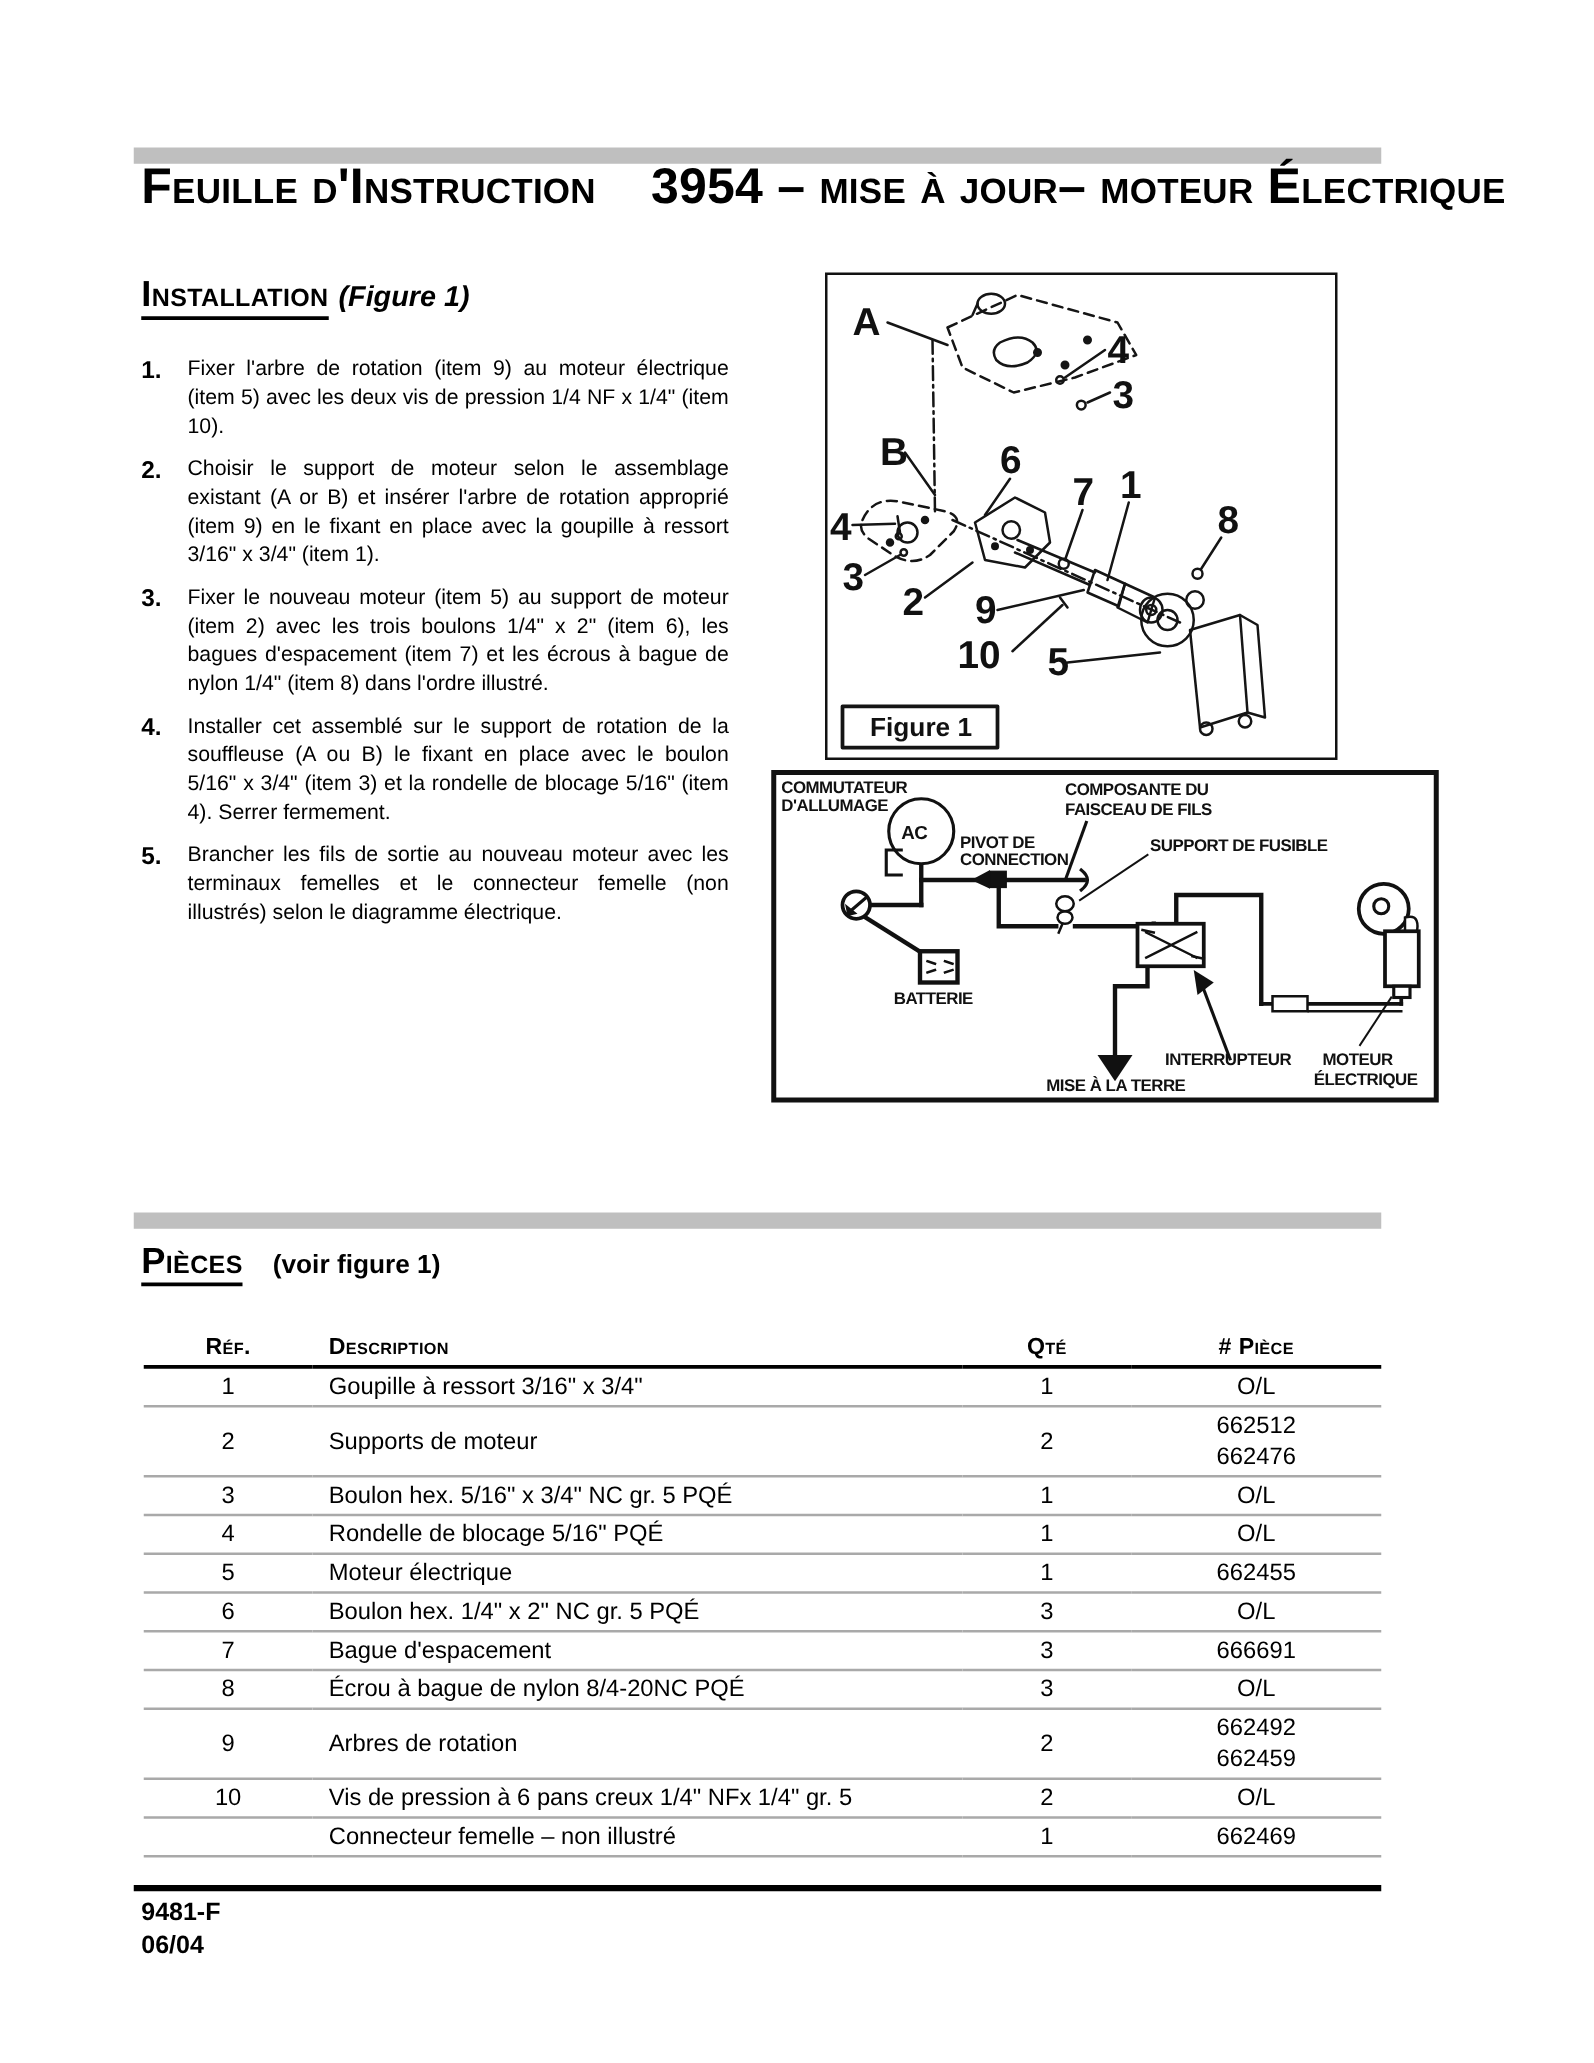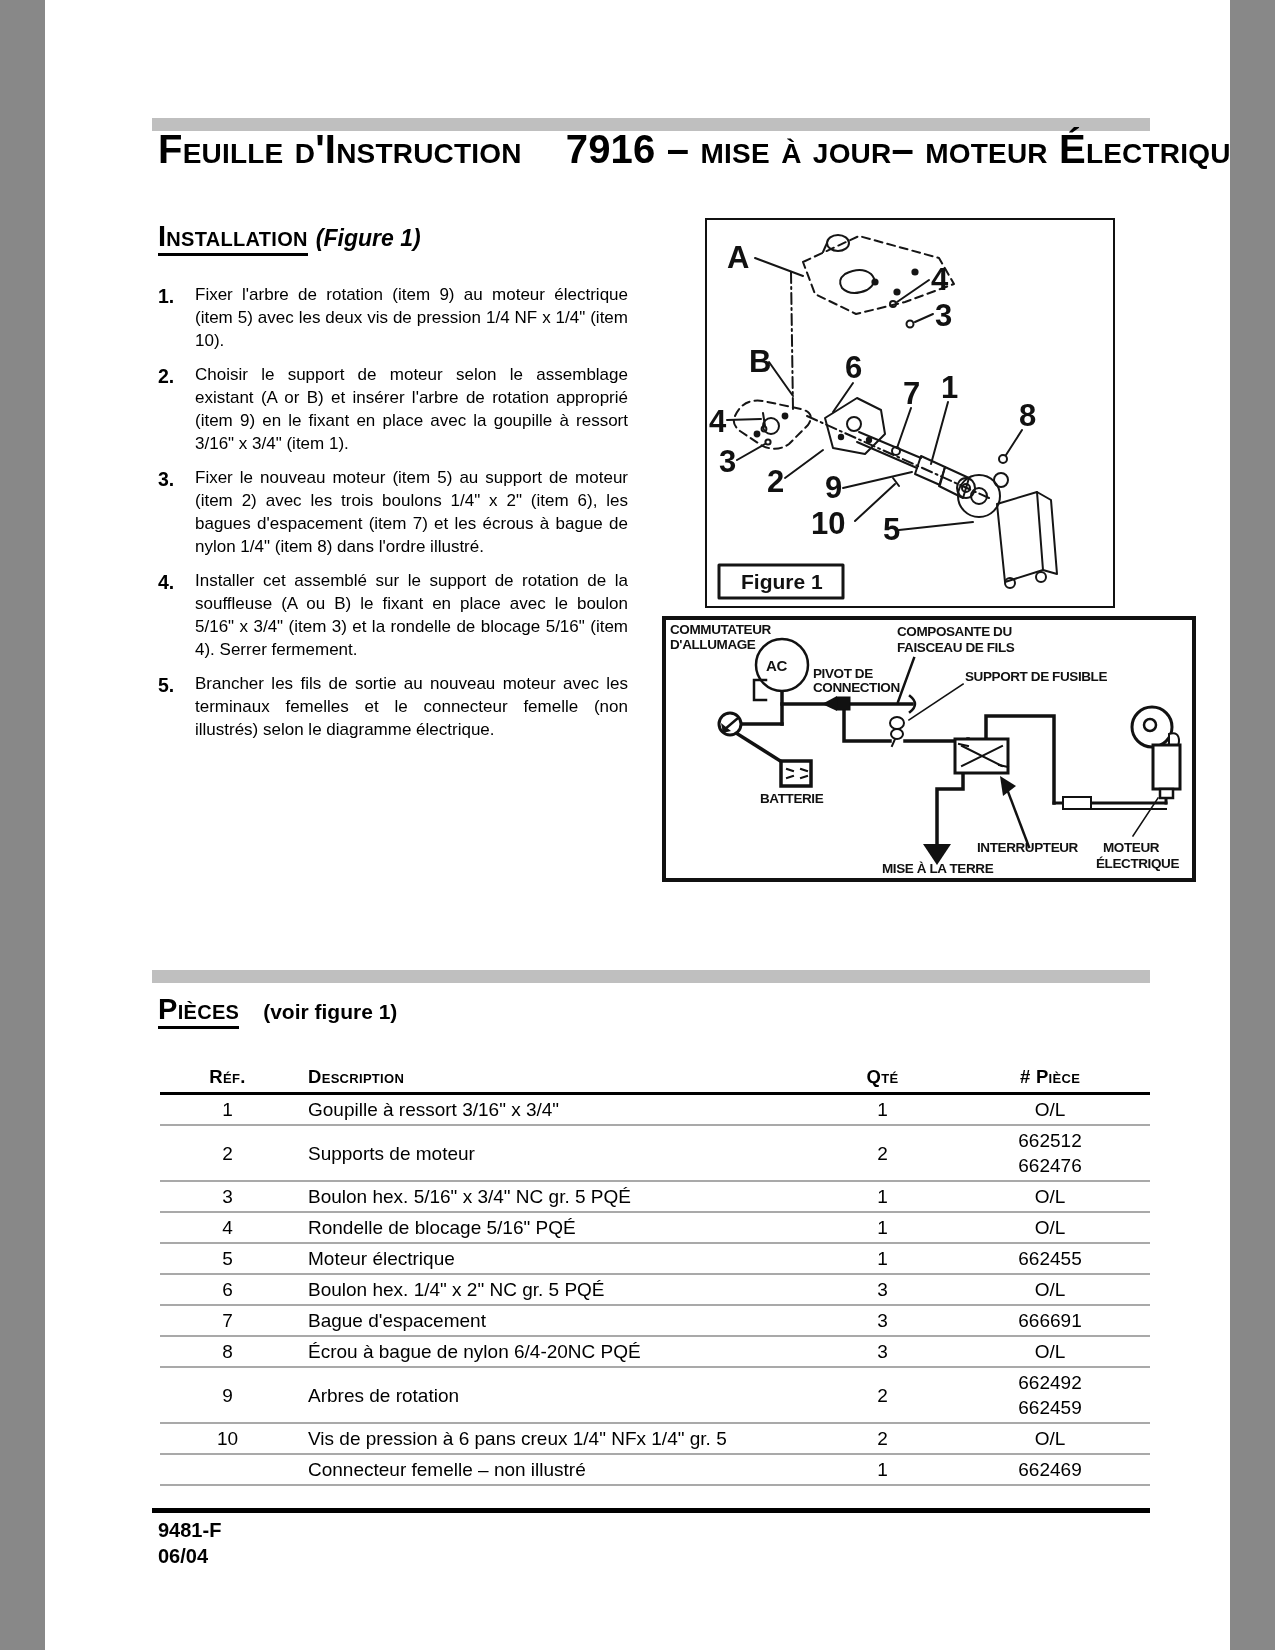--- a/index.html
+++ b/index.html
@@ -1,17 +1,17 @@
 <!DOCTYPE html>
 <html><head>
 <meta charset="utf-8">
 <style>
   html,body { margin:0; padding:0; background:#888; }
   .page {
-    position:relative; width:1185px; height:1650px; margin:0 auto;
+    position:relative; width:1275px; height:1650px; margin:0 auto;
     background:#fff; color:#000; overflow:hidden;
     font-family:"Liberation Sans", sans-serif;
   }
   .bar { position:absolute; left:107px; width:998px; height:13px; background:#bfbfbf; }
   .bar-top { top:118px; }
   .bar-mid { top:970px; }
 
   .doc-title {
     position:absolute; left:113px; top:127px; width:1000px;
     display:flex; gap:44px; align-items:baseline;
@@ -66,21 +66,21 @@
 </style>
 </head>
 <body>
 
 <div class="page">
 
   <div class="bar bar-top"></div>
 
   <div class="doc-title">
     <span>Feuille d'Instruction</span>
-    <span>7916 – mise à jour– moteur Électrique</span>
+    <span>3954 – mise à jour– moteur Électrique</span>
   </div>
 
   <div class="install-col">
     <div class="section-head">
       <span class="main">Installation</span><span class="suffix-i">(Figure 1)</span>
     </div>
     <div class="steps">
         <div class="step">
           <span class="step-num">1.</span>
           <div class="step-text">Fixer l'arbre de rotation (item 9) au moteur électrique (item 5) avec les deux vis de pression 1/4 NF x 1/4" (item 10).</div>
@@ -325,21 +325,21 @@
           <td class="col-part">O/L</td>
         </tr>
         <tr>
           <td class="col-ref">7</td>
           <td class="col-desc">Bague d'espacement</td>
           <td class="col-qty">3</td>
           <td class="col-part">666691</td>
         </tr>
         <tr>
           <td class="col-ref">8</td>
-          <td class="col-desc">Écrou à bague de nylon 6/4-20NC PQÉ</td>
+          <td class="col-desc">Écrou à bague de nylon 8/4-20NC PQÉ</td>
           <td class="col-qty">3</td>
           <td class="col-part">O/L</td>
         </tr>
         <tr>
           <td class="col-ref">9</td>
           <td class="col-desc">Arbres de rotation</td>
           <td class="col-qty">2</td>
           <td class="col-part">662492
 662459</td>
         </tr>

